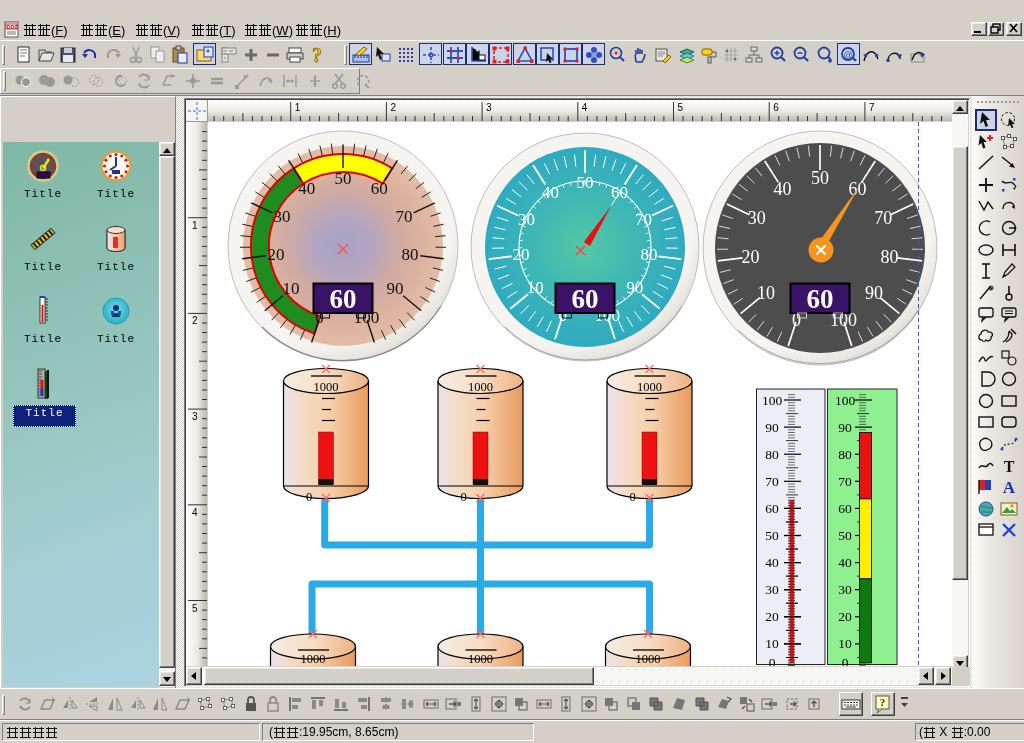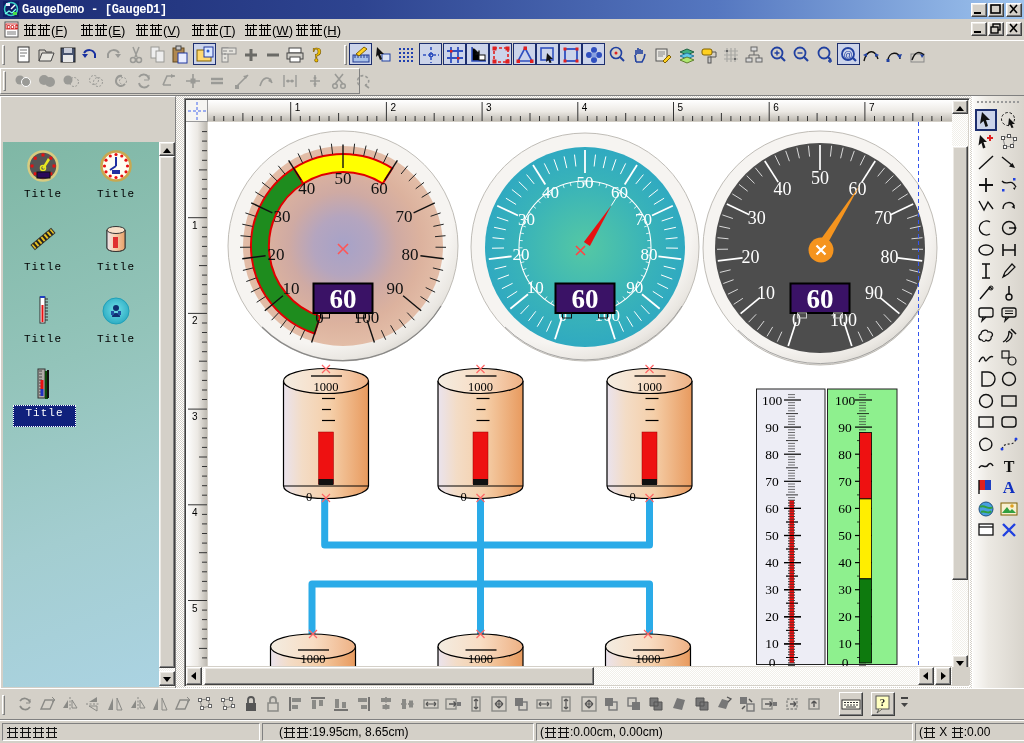--- a/index.html
+++ b/index.html
@@ -95,40 +95,20 @@
 
 #status{left:0;top:719px;width:1024px;height:24px;background:#d4d0c8;
   border-top:1px solid #808080;box-shadow:inset 0 1px 0 #fff;}
 .spanel{position:absolute;top:3px;height:18px;
   border:1px solid;border-color:#808080 #fff #fff #808080;
   font:12px "Liberation Sans";line-height:16px;color:#000;white-space:nowrap;overflow:hidden}
 </style></head>
 <body>
 <div id="page">
 
-<div id="title" class="abs">
-  <svg class="abs" style="left:3px;top:1px" width="17" height="17">
-    <rect x="0" y="0" width="16" height="16" fill="#0e1e66"></rect>
-    <circle cx="8" cy="8" r="6.5" fill="none" stroke="#39d3c8" stroke-width="1.5"></circle>
-    <path d="M8,8 L12,4" stroke="#fff" stroke-width="1.5"></path>
-    <path d="M2,13 l4,-3 l3,2 l4,-4" stroke="#7fe" stroke-width="1.2" fill="none"></path>
-    <rect x="3" y="2" width="4" height="3" fill="#e8e8ff"></rect>
-    <rect x="10" y="11" width="4" height="3" fill="#49e049"></rect>
-  </svg>
-  <div class="txt">GaugeDemo - [GaugeD1]</div>
-  <div class="capbtn" style="left:971px"><svg width="14" height="12">
-          <rect x="2" y="8" width="7" height="2" fill="#000"></rect>
-        </svg></div>
-  <div class="capbtn" style="left:988px"><svg width="14" height="12">
-          <rect x="2" y="1" width="9" height="8" fill="none" stroke="#000" stroke-width="1.6"></rect>
-        </svg></div>
-  <div class="capbtn" style="left:1006px"><svg width="14" height="12">
-          <path d="M3,1 L10,9 M10,1 L3,9" stroke="#000" stroke-width="1.6"></path>
-        </svg></div>
-</div>
 
 <div id="menu" class="abs">
   <svg class="abs" style="left:4px;top:2px" width="17" height="17">
     <rect x="1" y="1" width="13" height="15" fill="#fff" stroke="#555"></rect>
     <rect x="2" y="3" width="11" height="5" fill="#fff" stroke="#c00" stroke-width="0.8"></rect>
     <text x="3" y="8" style="font:bold 5px 'Liberation Sans'" fill="#c00">DOC</text>
     <path d="M3,11 h9 M3,13 h9" stroke="#777" stroke-width="1"></path>
   </svg>
   <span class="mi" style="left:23px"><span class="cj"></span><span class="cj"></span>(<u>F</u>)</span>
       <span class="mi" style="left:80px"><span class="cj"></span><span class="cj"></span>(<u>E</u>)</span>
@@ -2016,17 +1996,16 @@
       <span class="icon" style="left:899px;top:6px">
         <svg width="12" height="18">
           <rect x="2" y="2" width="7" height="2" fill="#444"></rect>
           <path d="M2,8 L9,8 L5.5,12 Z" fill="#444"></path>
         </svg>
       </span>
 </div>
 
 <div id="status" class="abs">
   <div class="spanel" style="left:2px;width:258px"><span style="margin-left:3px"><span class="cjs"></span><span class="cjs"></span><span class="cjs"></span><span class="cjs"></span></span></div>
-      <div class="spanel" style="left:262px;width:272px"><span style="margin-left:16px">(<span class="cjs"></span><span class="cjs"></span>:19.95cm, 8.65cm)</span></div>
-      <div class="spanel" style="left:536px;width:377px"><span style="margin-left:3px">(<span class="cjs"></span><span class="cjs"></span>:0.00cm, 0.00cm)</span></div>
+      <div class="spanel" style="left:262px;width:272px"><span style="margin-left:6px">(<span class="cjs"></span><span class="cjs"></span>:19.95cm, 8.65cm)</span></div>
       <div class="spanel" style="left:915px;width:112px"><span style="margin-left:3px">(<span class="cjs"></span> X <span class="cjs"></span>:0.00</span></div>
 </div>
 
 </div>
 </body></html>

